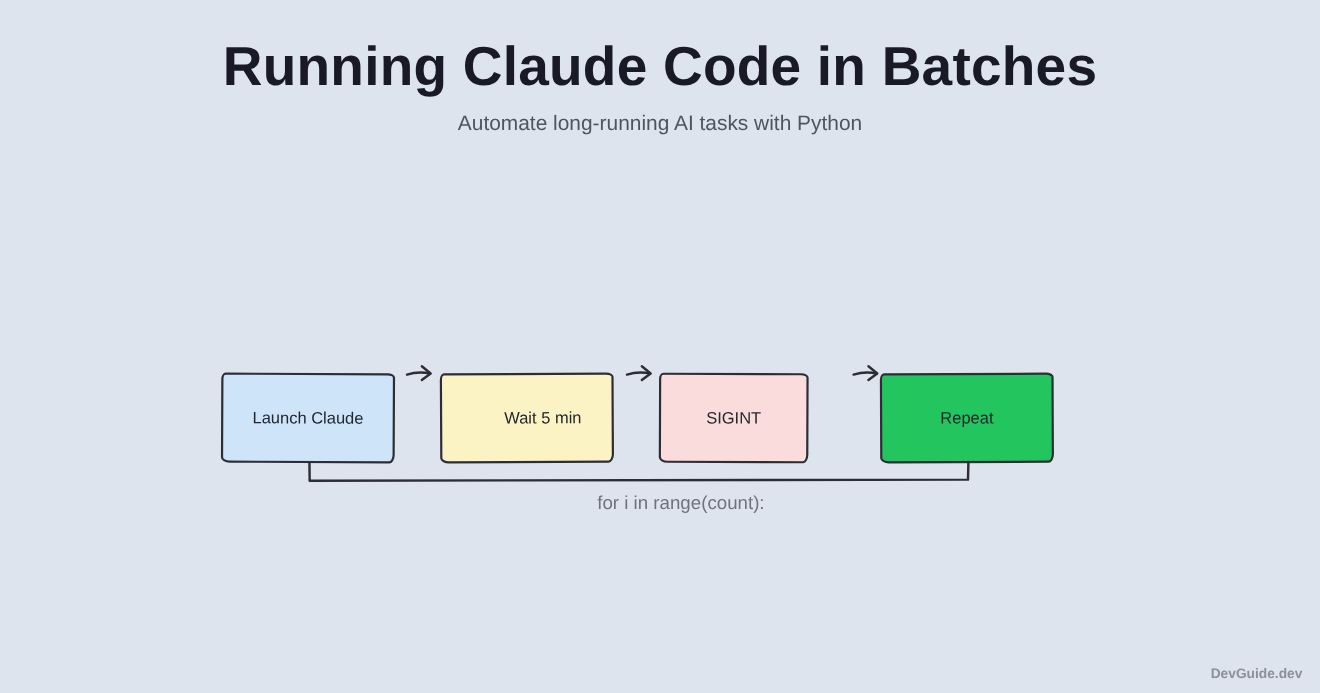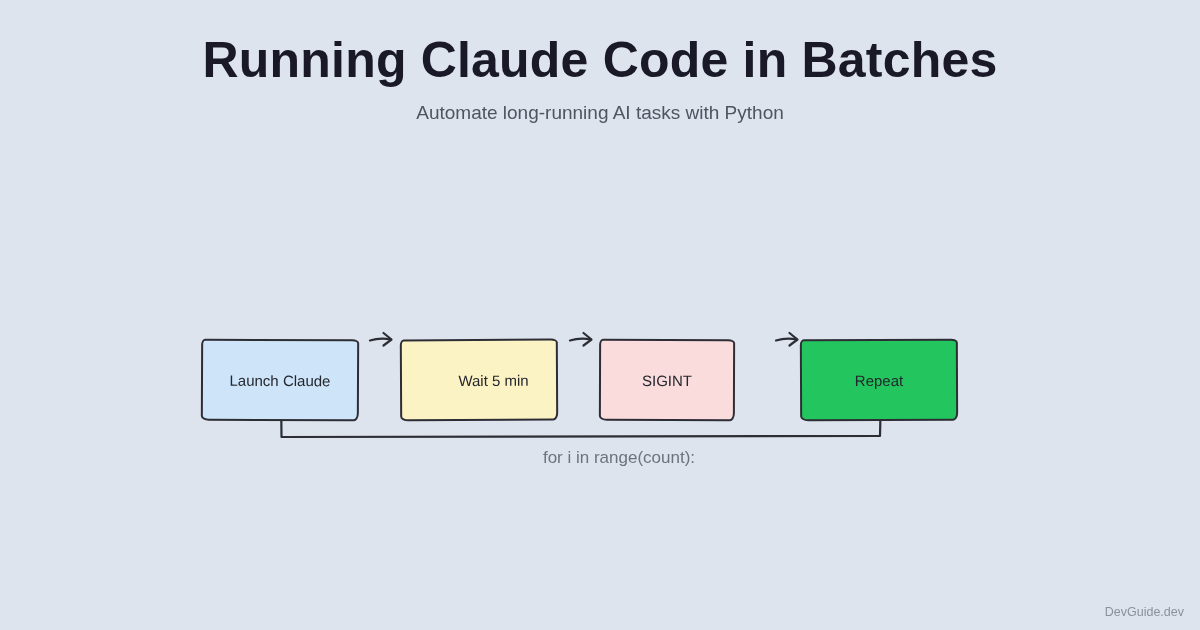--- a/index.html
+++ b/index.html
@@ -66,21 +66,21 @@
     width: 300px;
     text-align: center;
     font-size: 17px;
     color: #6e727c;
   }
   .watermark {
     position: absolute;
     right: 16px;
     bottom: 11px;
     font-size: 12.5px;
-    font-weight: 400;
+    font-weight: 700;
     color: #8b909a;
   }
 </style>
 </head>
 <body>
 
 <div class="canvas">
 
   <header class="hero">
     <h1 class="title">Running Claude Code in Batches</h1>

